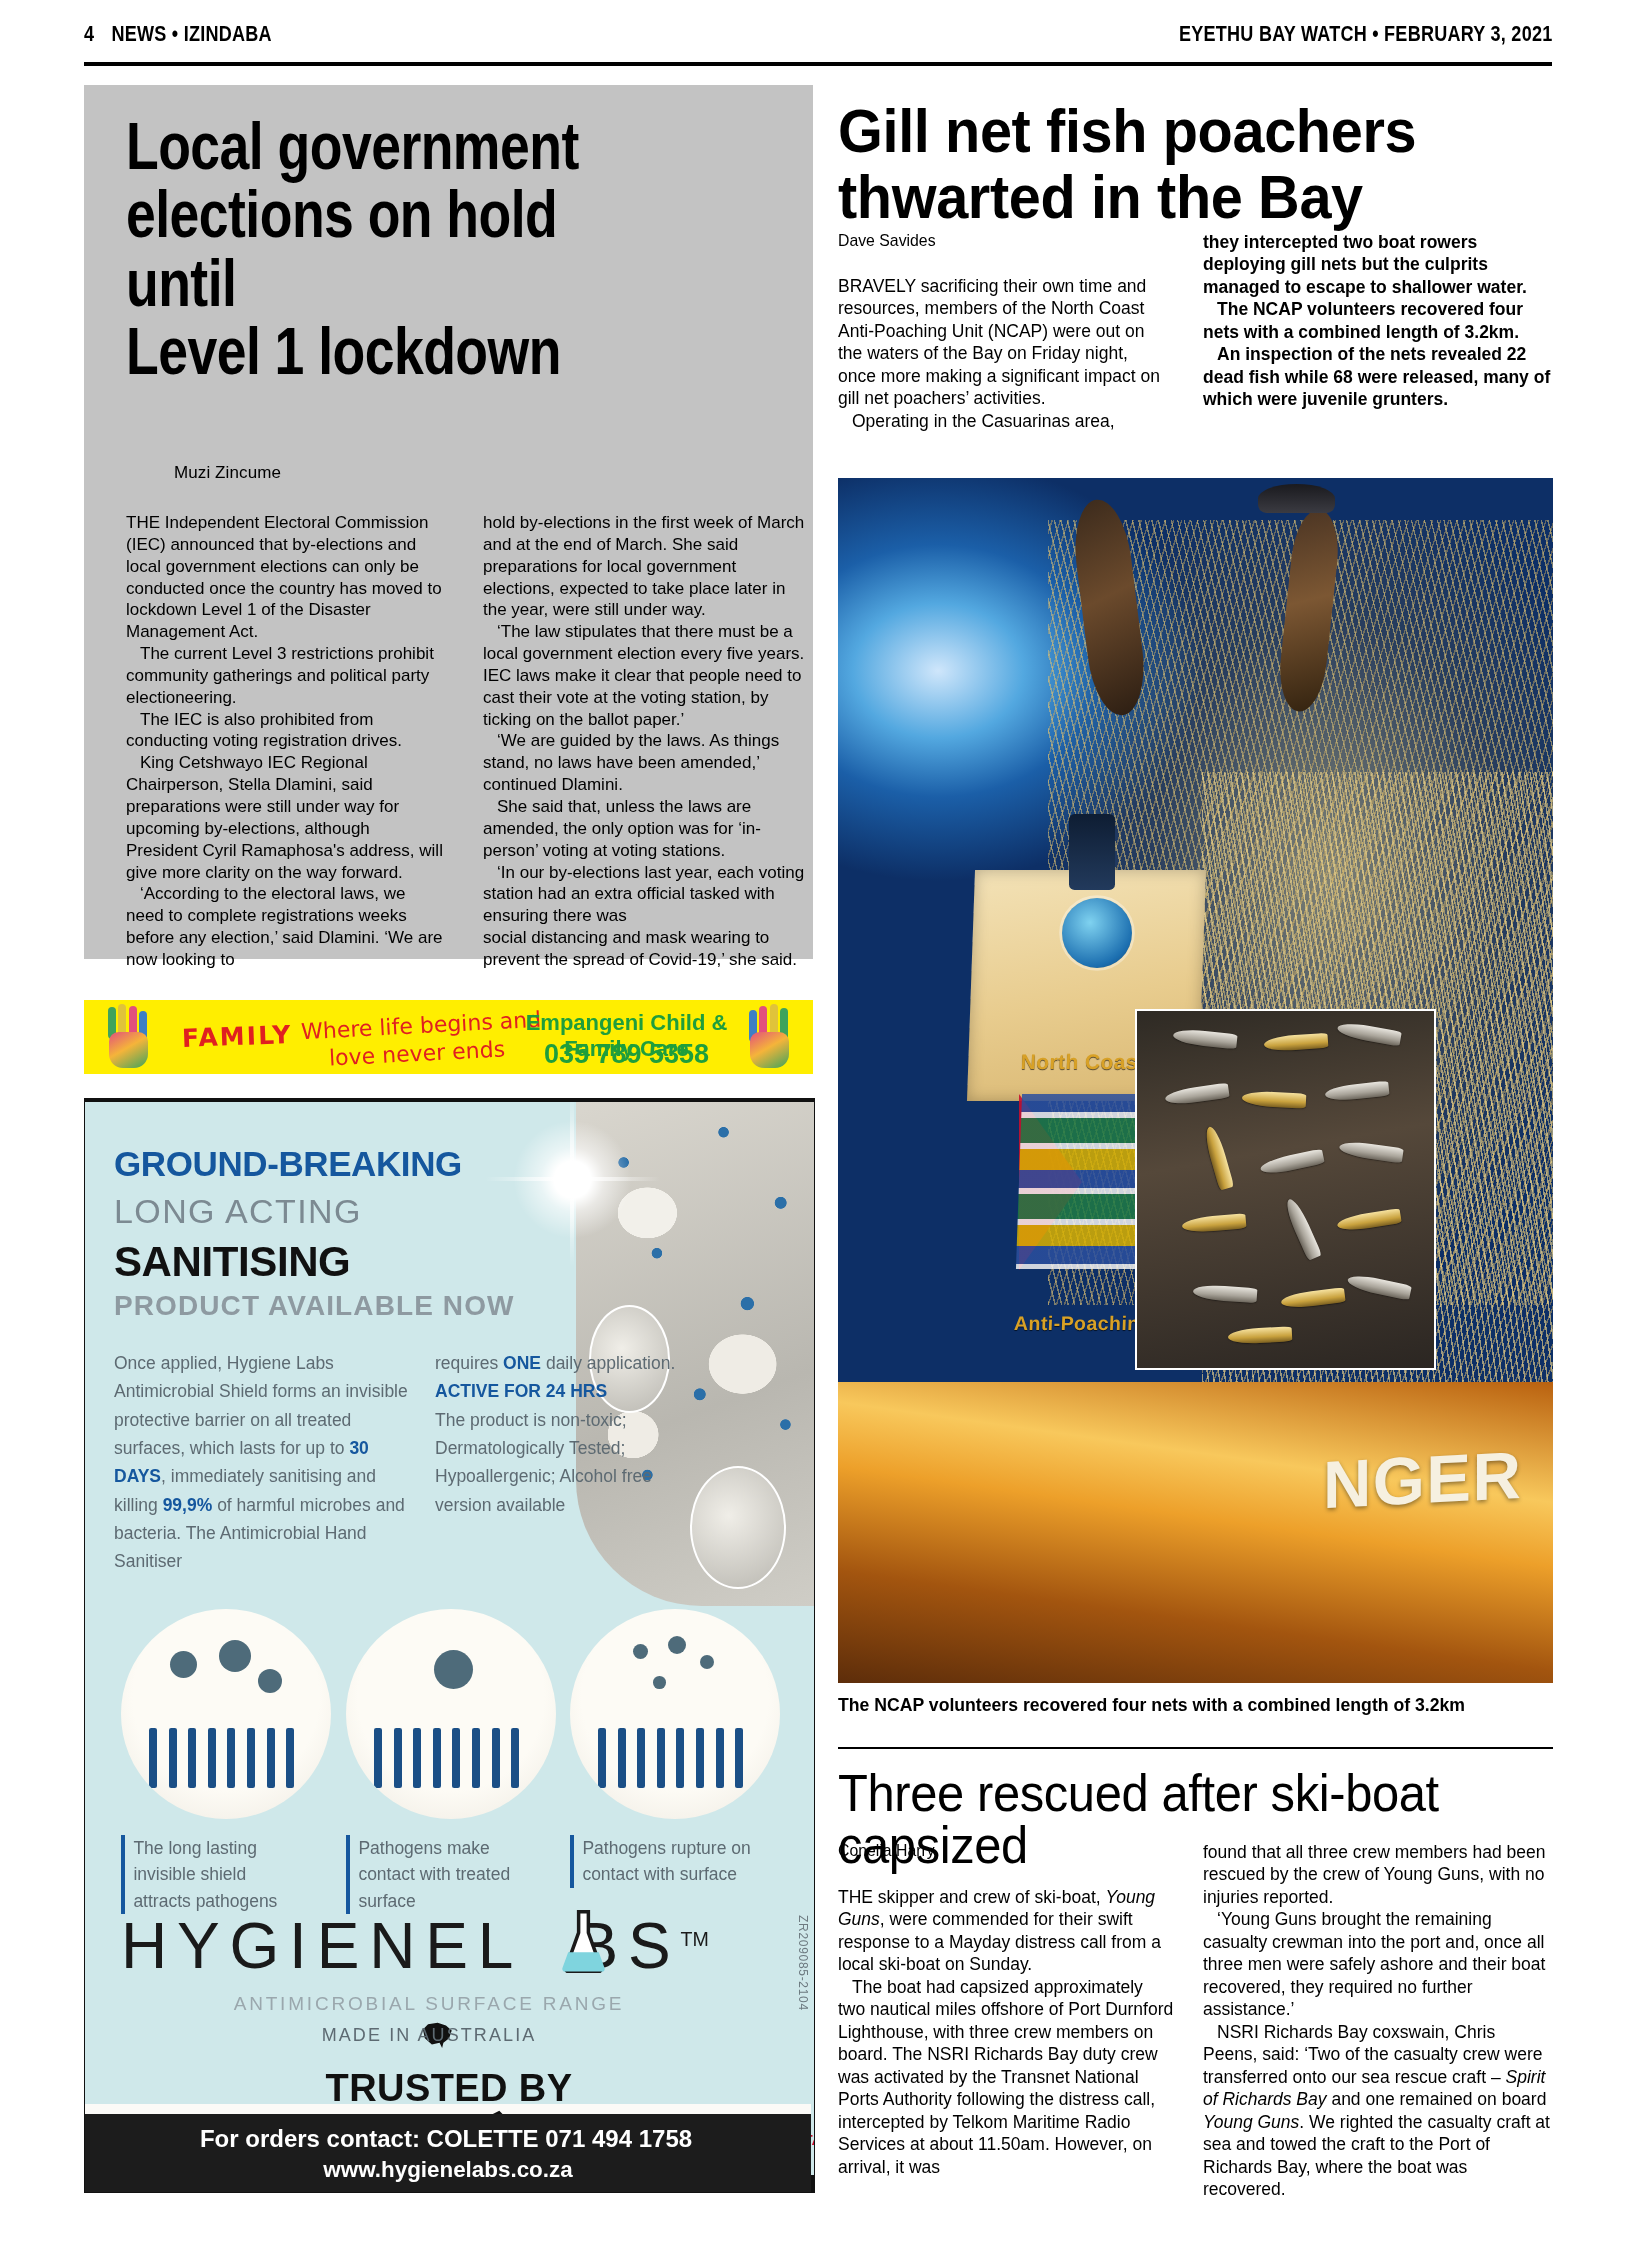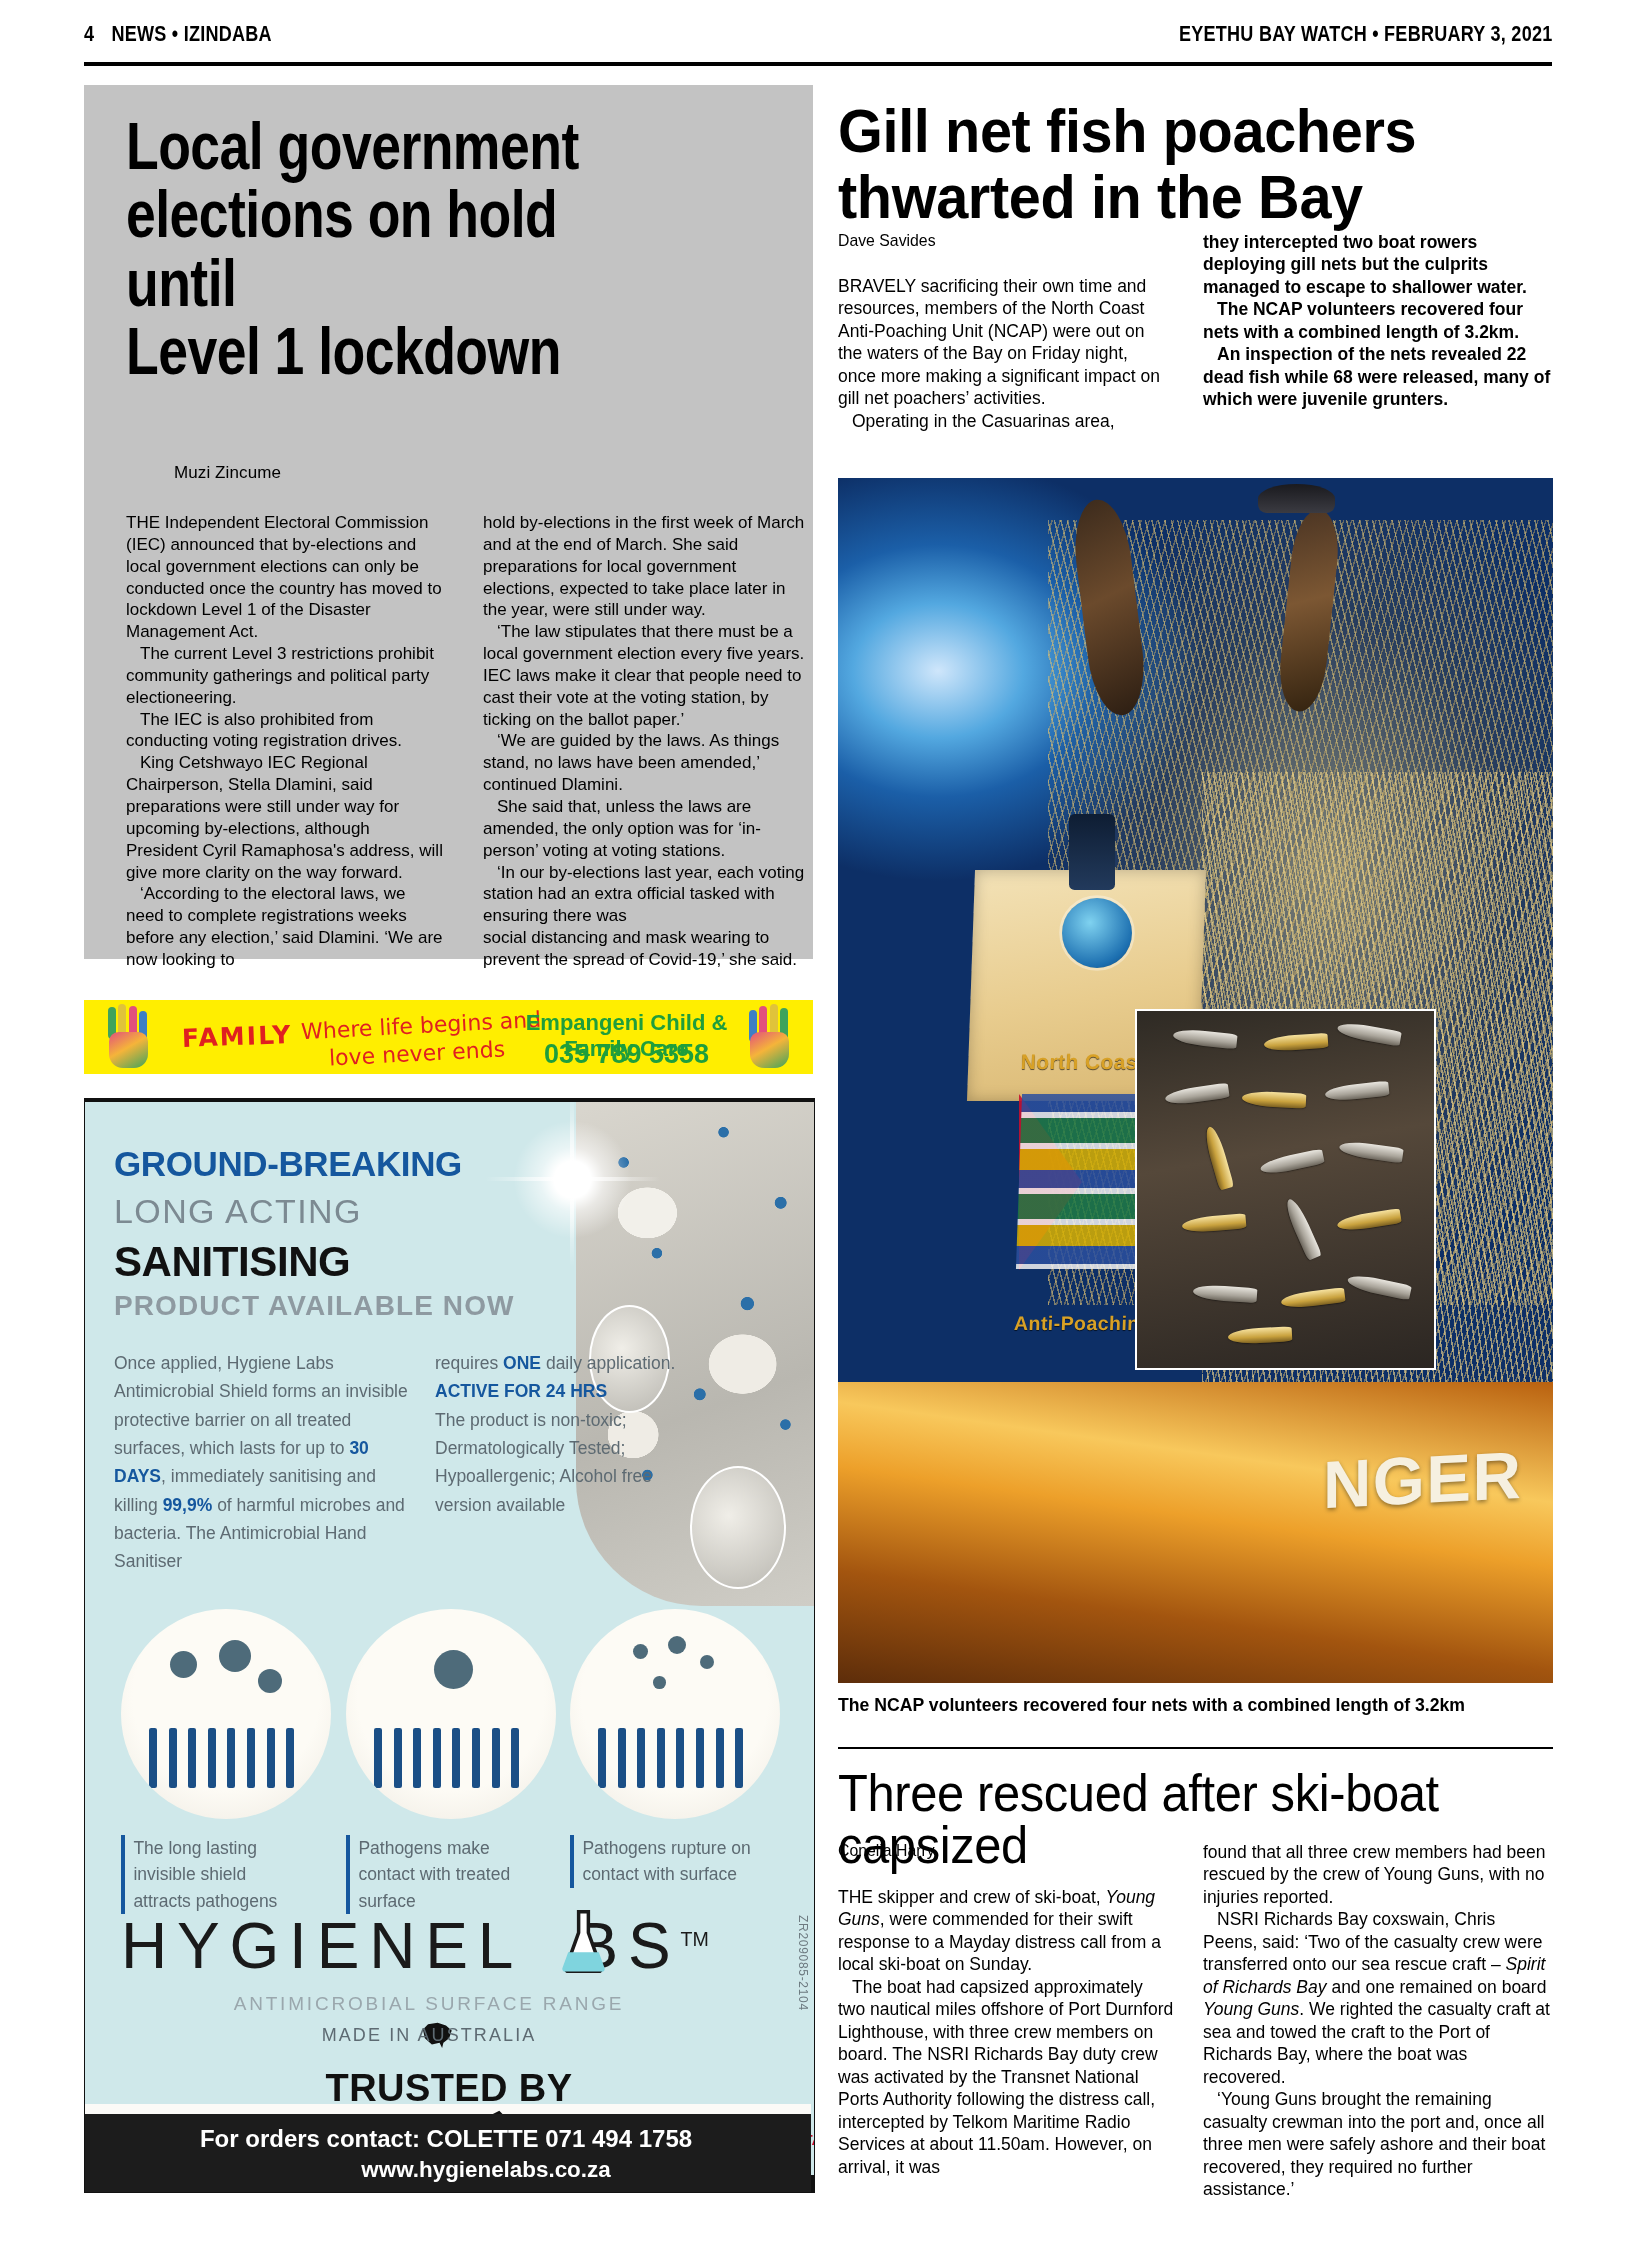--- a/index.html
+++ b/index.html
@@ -194,21 +194,21 @@
   .hl-ausmap{position:absolute;left:336px;top:919px;width:32px;height:28px;background:#111;
      clip-path:polygon(6% 30%,22% 12%,52% 6%,78% 16%,96% 34%,88% 62%,70% 78%,66% 96%,58% 78%,34% 84%,12% 62%);}
   .hl-trusted{position:absolute;left:36px;top:965px;width:656px;text-align:center;
      font-family:"Liberation Sans",sans-serif;font-weight:700;font-size:38px;color:#111;letter-spacing:0.4px;}
   .hl-logos{position:absolute;left:0;top:1002px;width:726px;height:151px;background:#fbfaf7;}
   .lgo{position:absolute;font-family:"Liberation Sans",sans-serif;font-weight:700;color:#222;}
   .hl-foot{position:absolute;left:0;bottom:0;width:726px;height:78px;background:#1c1c1c;}
   .hl-f1{position:absolute;left:0;top:11.2px;width:722px;text-align:center;color:#fff;
      font-family:"Liberation Sans Narrow","Liberation Sans",sans-serif;font-weight:700;font-size:24px;}
   .hl-f2{position:absolute;left:0;top:43px;width:726px;text-align:center;color:#fff;
-     font-family:"Liberation Sans Narrow","Liberation Sans",sans-serif;font-weight:700;font-size:22.4px;margin-left:38px;}
+     font-family:"Liberation Sans Narrow","Liberation Sans",sans-serif;font-weight:700;font-size:22.4px;}
   .hl-code{position:absolute;right:4.2px;top:813px;font-family:"Liberation Sans Narrow","Liberation Sans",sans-serif;
      font-size:12px;color:#6d7a80;writing-mode:vertical-rl;letter-spacing:0.7px;}
 </style>
 </head>
 <body>
 
 <div class="page">
 
   <div class="masthead">
     <div class="mh-left">
@@ -298,22 +298,22 @@
   <div class="sec-rule"></div>
 
   <div class="r2-head">Three rescued after ski-boat capsized</div>
   <div class="r2-byline">Conelia Harry</div>
   <div class="r2-col r2-c1">
     <p>THE skipper and crew of ski-boat, <em>Young Guns</em>, were commended for their swift response to a Mayday distress call from a local ski-boat on Sunday.</p>
     <p class="ind">The boat had capsized approximately two nautical miles offshore of Port Durnford Lighthouse, with three crew members on board. The NSRI Richards Bay duty crew was activated by the Transnet National Ports Authority following the distress call, intercepted by Telkom Maritime Radio Services at about 11.50am. However, on arrival, it was</p>
   </div>
   <div class="r2-col r2-c2">
     <p>found that all three crew members had been rescued by the crew of Young Guns, with no injuries reported.</p>
+    <p class="ind">‘Young Guns brought the remaining casualty crewman into the port and, once all three men were safely ashore and their boat recovered, they required no further assistance.’</p>
     <p class="ind">NSRI Richards Bay coxswain, Chris Peens, said: ‘Two of the casualty crew were transferred onto our sea rescue craft – <em>Spirit of Richards Bay</em> and one remained on board <em>Young Guns</em>. We righted the casualty craft at sea and towed the craft to the Port of Richards Bay, where the boat was recovered.</p>
-    <p class="ind">‘Young Guns brought the remaining casualty crewman into the port and, once all three men were safely ashore and their boat recovered, they required no further assistance.’</p>
   </div>
 
   <div class="adfam">
     <div class="hand" style="left:18px;top:4.2px;">
       <div class="fg" style="left:5.6px;top:2.8px;background:#3fa35c;"></div>
       <div class="fg" style="left:16px;top:0px;background:#e0c33a;"></div>
       <div class="fg" style="left:27px;top:1.4px;background:#e2507c;"></div>
       <div class="fg" style="left:37px;top:7px;background:#3d7fc4;"></div>
       <div class="palm"></div>
     </div>

